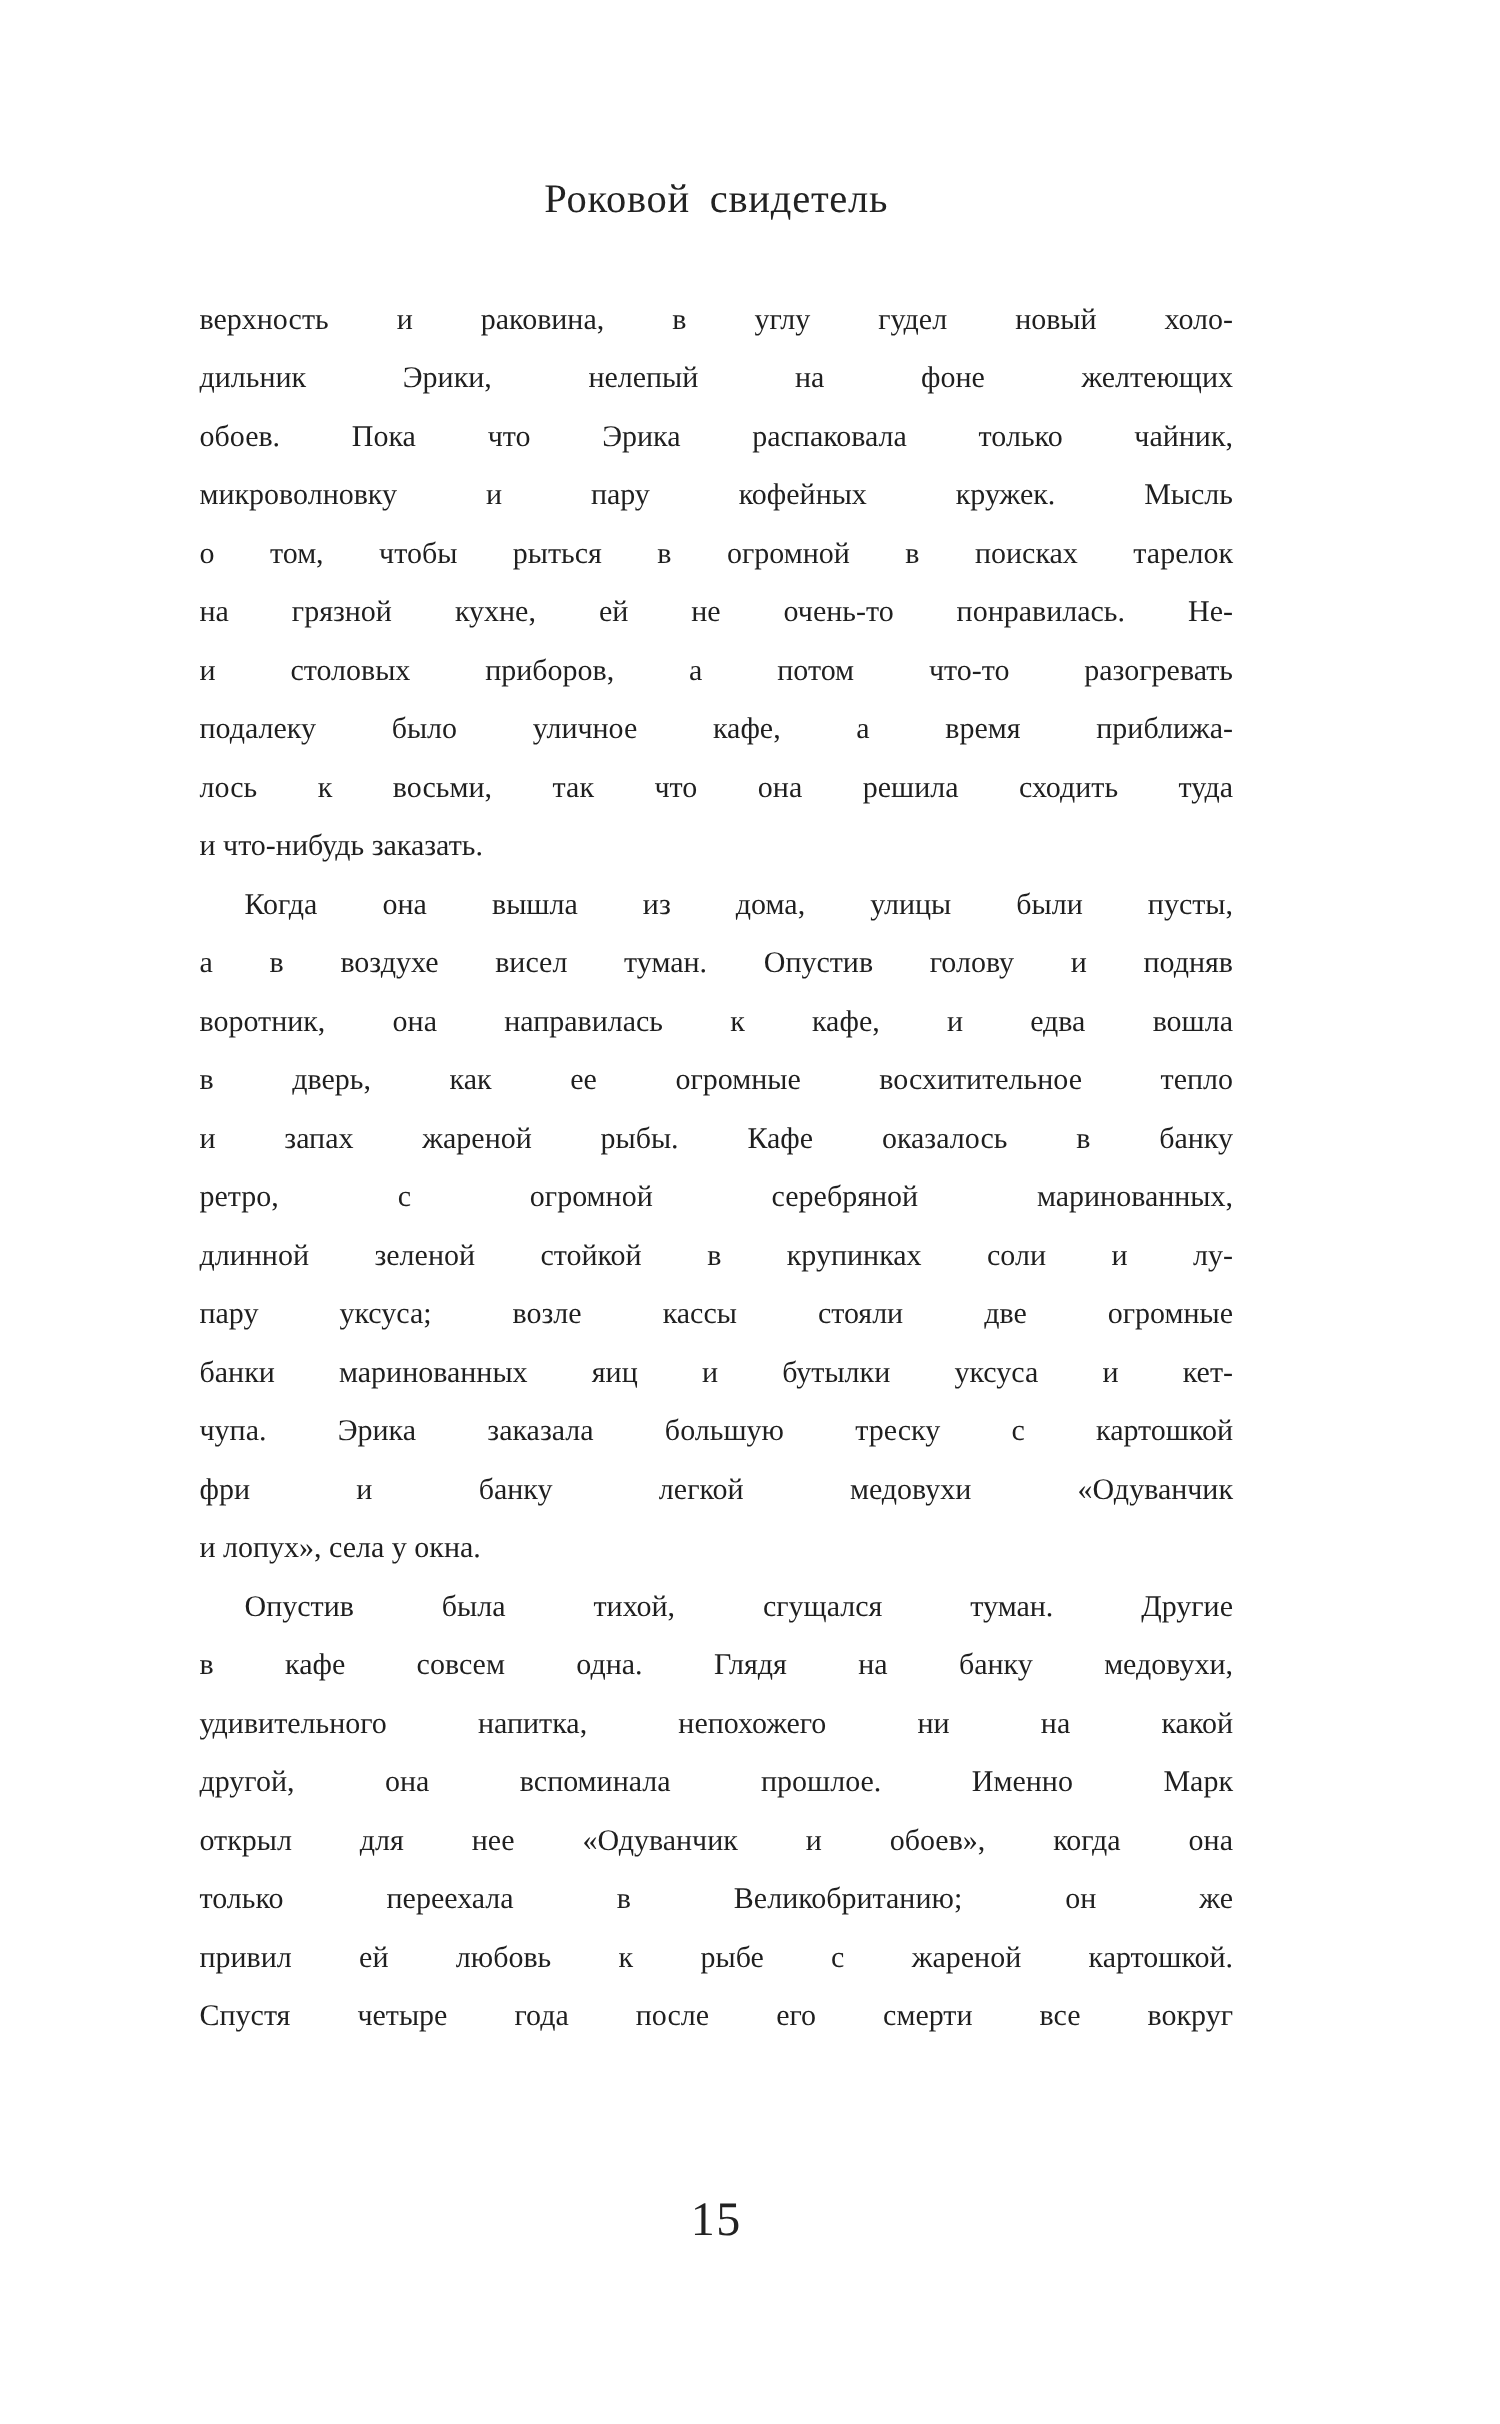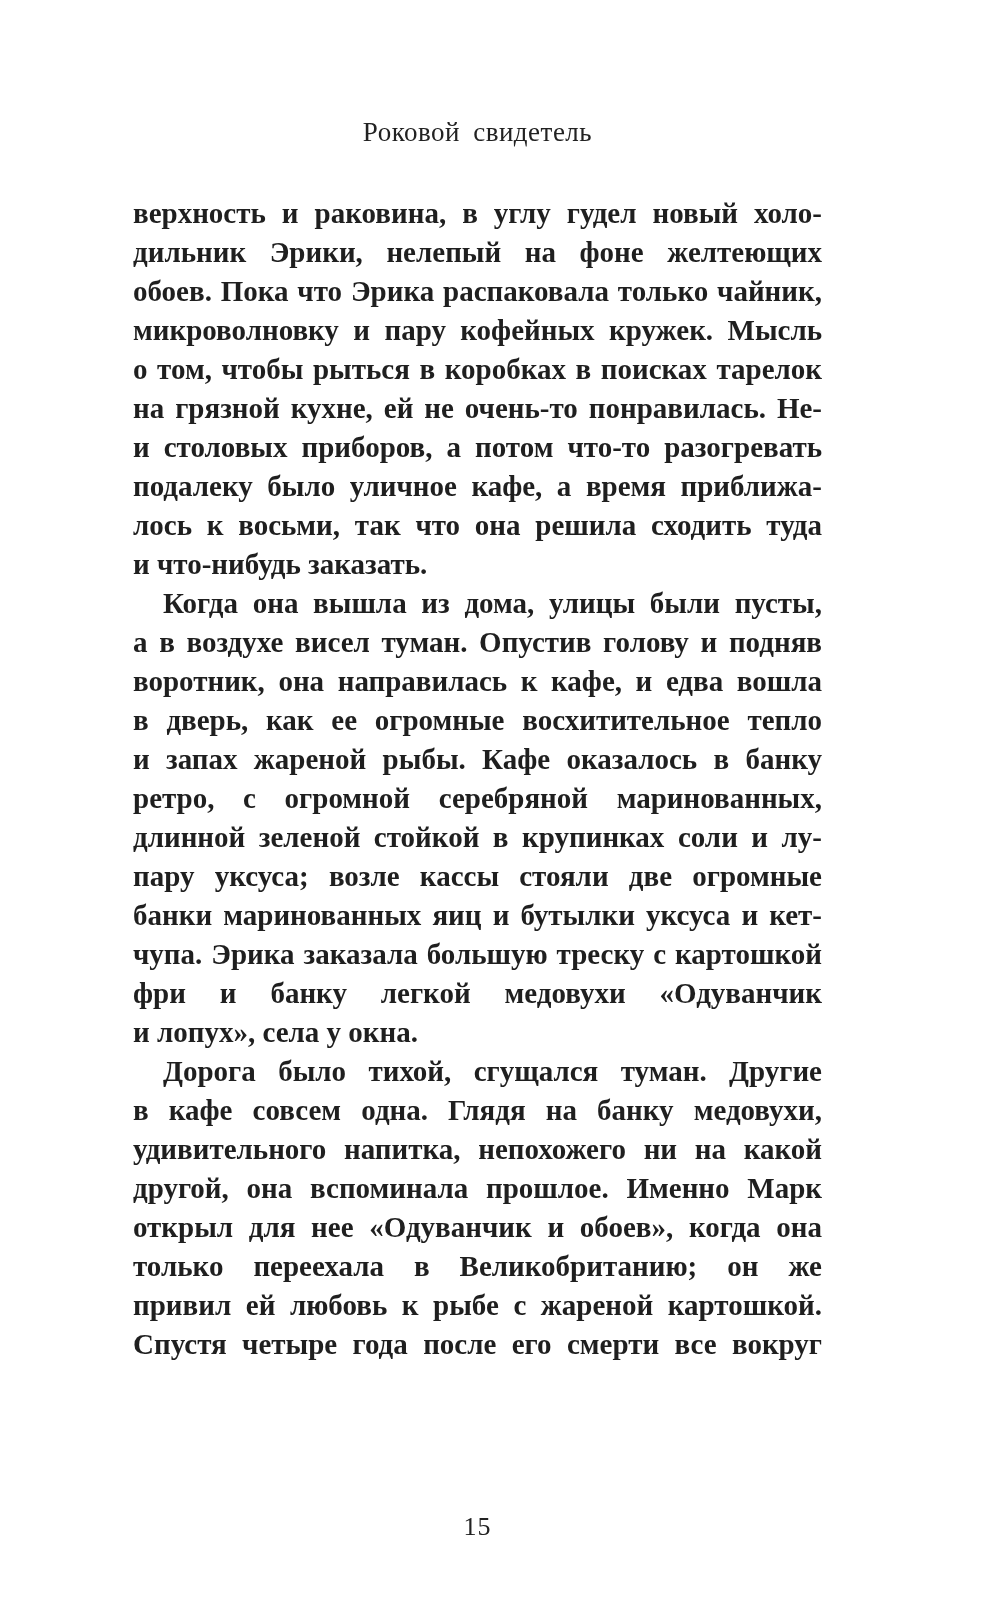--- a/index.html
+++ b/index.html
@@ -26,22 +26,21 @@
     line-height: 30px;
     letter-spacing: 0.5px;
     word-spacing: 6px;
     color: #222222;
   }
   .body-text {
     position: absolute;
     top: 194px;
     left: 133px;
     width: 689px;
-    font-size: 29px;
-    font-weight: bold;
+    font-size: 20px;
   }
   .body-text .line {
     height: 39px;
     line-height: 39px;
     white-space: normal;
     text-align: justify;
     text-align-last: left;
     overflow: visible;
   }
   .body-text .line.fill {
@@ -49,57 +48,56 @@
   }
   .body-text .line.indent {
     padding-left: 30px;
   }
   .page-number {
     position: absolute;
     top: 1463px;
     left: 133px;
     width: 689px;
     text-align: center;
-    font-size: 26px;
+    font-size: 32px;
     line-height: 32px;
     letter-spacing: 1px;
     color: #222222;
-    margin-top: 48px;
   }
 </style>
 </head>
 <body>
 
 <div class="book-page" style="color: rgb(31, 31, 31); background: rgb(255, 255, 255);">
   <div class="running-title">Роковой свидетель</div>
 
   <div class="body-text">
       <div class="line fill">верхность и раковина, в углу гудел новый холо-</div>
       <div class="line fill">дильник Эрики, нелепый на фоне желтеющих</div>
       <div class="line fill">обоев. Пока что Эрика распаковала только чайник,</div>
       <div class="line fill">микроволновку и пару кофейных кружек. Мысль</div>
-      <div class="line fill">о том, чтобы рыться в коробках в поисках тарелок</div>
+      <div class="line fill">о том, чтобы рыться в огромной в поисках тарелок</div>
       <div class="line fill">на грязной кухне, ей не очень-то понравилась. Не-</div>
       <div class="line fill">и столовых приборов, а потом что-то разогревать</div>
       <div class="line fill">подалеку было уличное кафе, а время приближа-</div>
       <div class="line fill">лось к восьми, так что она решила сходить туда</div>
       <div class="line">и что-нибудь заказать.</div>
       <div class="line fill indent">Когда она вышла из дома, улицы были пусты,</div>
       <div class="line fill">а в воздухе висел туман. Опустив голову и подняв</div>
       <div class="line fill">воротник, она направилась к кафе, и едва вошла</div>
       <div class="line fill">в дверь, как ее огромные восхитительное тепло</div>
       <div class="line fill">и запах жареной рыбы. Кафе оказалось в банку</div>
       <div class="line fill">ретро, с огромной серебряной маринованных,</div>
       <div class="line fill">длинной зеленой стойкой в крупинках соли и лу-</div>
       <div class="line fill">пару уксуса; возле кассы стояли две огромные</div>
       <div class="line fill">банки маринованных яиц и бутылки уксуса и кет-</div>
       <div class="line fill">чупа. Эрика заказала большую треску с картошкой</div>
       <div class="line fill">фри и банку легкой медовухи «Одуванчик</div>
       <div class="line">и лопух», села у окна.</div>
-      <div class="line fill indent">Дорога было тихой, сгущался туман. Другие</div>
+      <div class="line fill indent">Опустив была тихой, сгущался туман. Другие</div>
       <div class="line fill">в кафе совсем одна. Глядя на банку медовухи,</div>
       <div class="line fill">удивительного напитка, непохожего ни на какой</div>
       <div class="line fill">другой, она вспоминала прошлое. Именно Марк</div>
       <div class="line fill">открыл для нее «Одуванчик и обоев», когда она</div>
       <div class="line fill">только переехала в Великобританию; он же</div>
       <div class="line fill">привил ей любовь к рыбе с жареной картошкой.</div>
       <div class="line fill">Спустя четыре года после его смерти все вокруг</div>
     </div>
 
   <div class="page-number">15</div>

